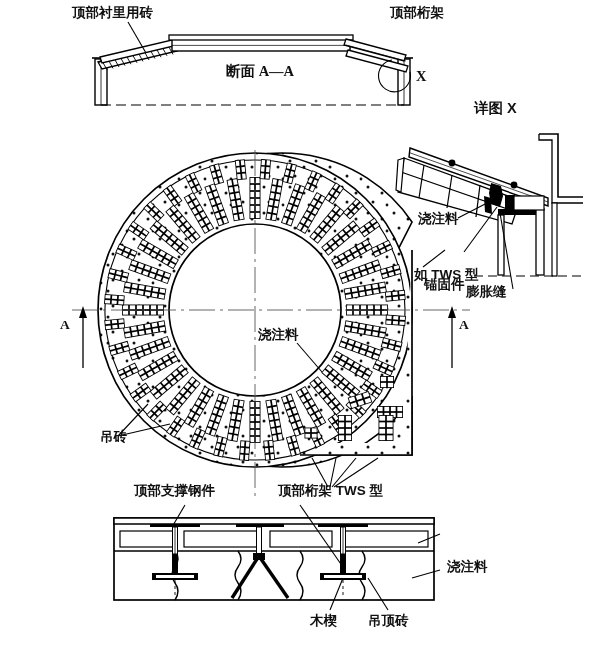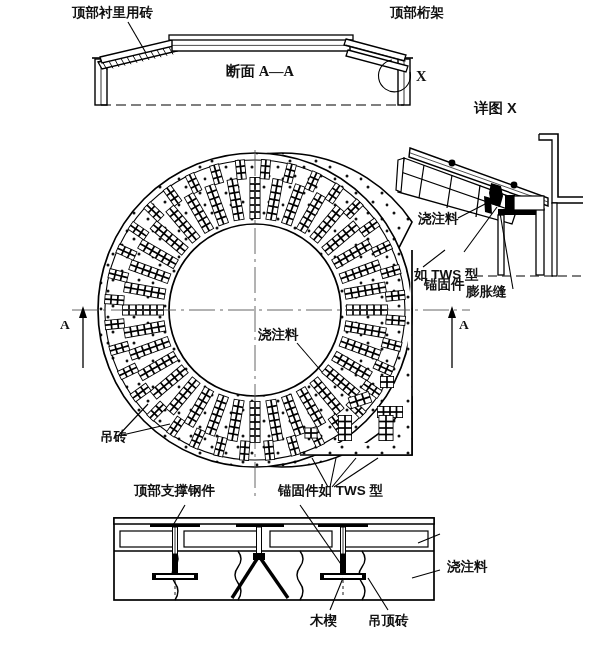--- a/index.html
+++ b/index.html
@@ -1180,17 +1180,17 @@
   <div class="lbl" style="left:424px;top:246px;margin-top:32px;">锚固件</div>
   <div class="lbl" style="left:414px;top:268px;">如 TWS 型</div>
   <div class="lbl" style="left:466px;top:285px;">膨胀缝</div>
 
   <div class="lbl" style="left:258px;top:328px;">浇注料</div>
   <div class="lbl" style="left:100px;top:430px;">吊砖</div>
   <div class="lbl serif" style="left:60px;top:318px;">A</div>
   <div class="lbl serif" style="left:459px;top:318px;">A</div>
 
   <div class="lbl" style="left:134px;top:484px;">顶部支撑钢件</div>
-  <div class="lbl" style="left:278px;top:484px;">锚固件如 TWS 型</div>
+  <div class="lbl" style="left:278px;top:484px;">顶部桁架 TWS 型</div>
   <div class="lbl" style="left:447px;top:560px;">浇注料</div>
   <div class="lbl" style="left:310px;top:614px;">木楔</div>
   <div class="lbl" style="left:368px;top:614px;">吊顶砖</div>
 </div>
 
 </body></html>

